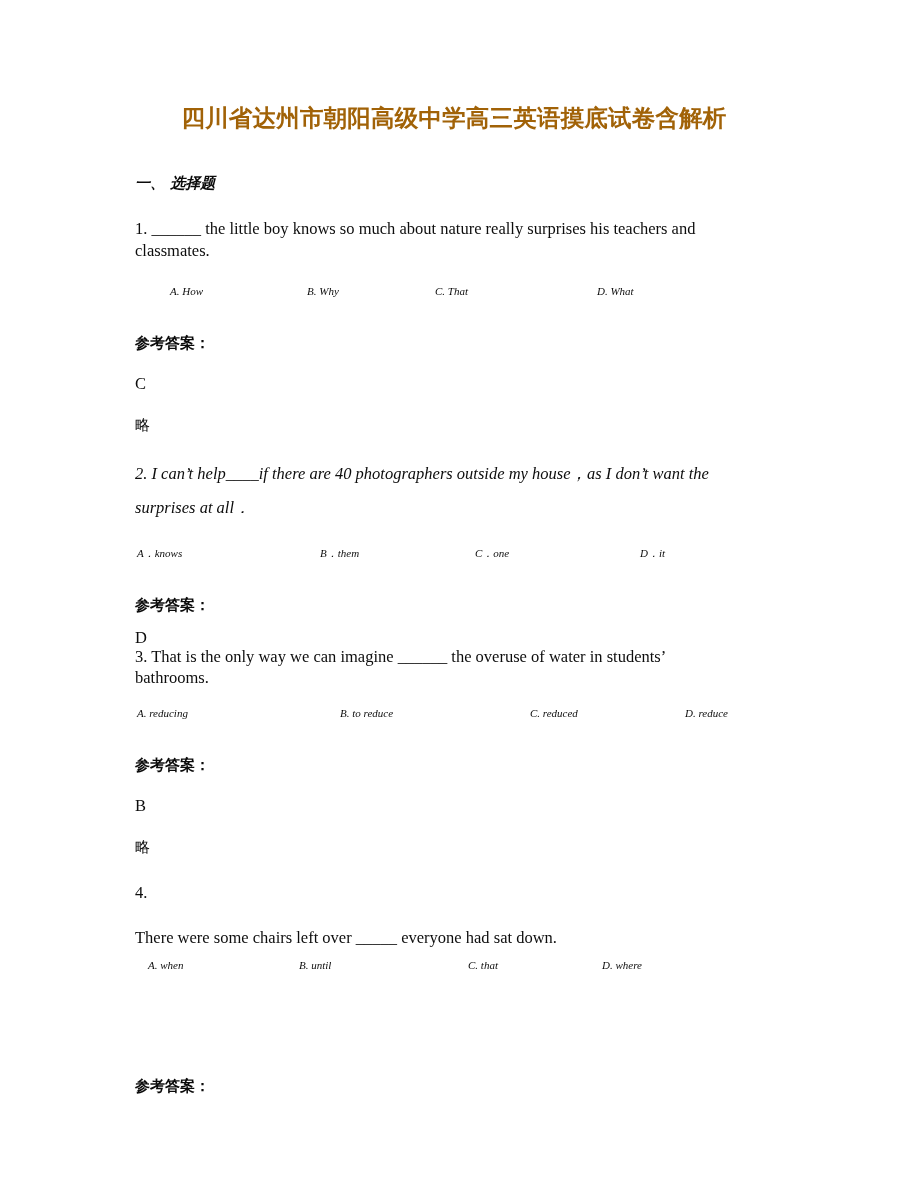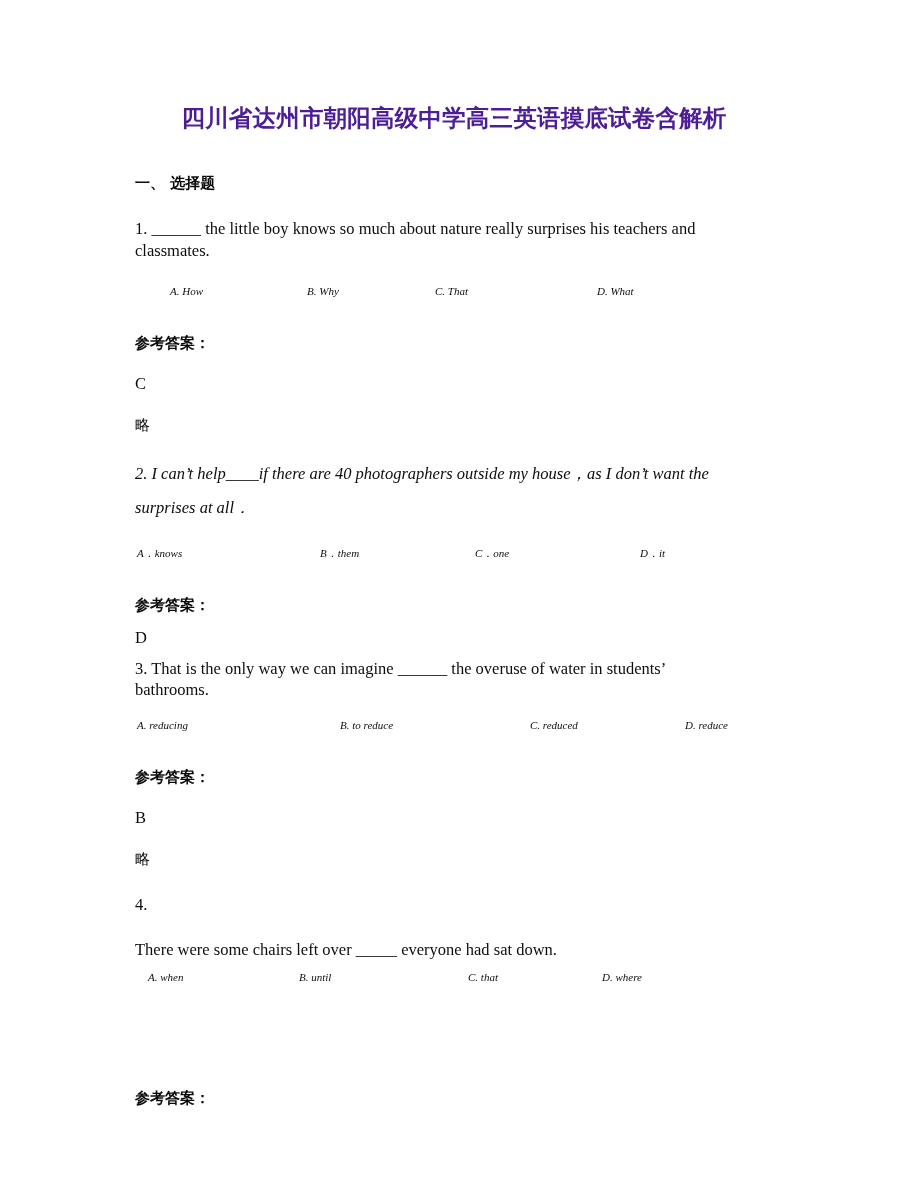--- a/index.html
+++ b/index.html
@@ -33,48 +33,49 @@
   
   .doc-title {
     font-family: "DejaVu Sans", sans-serif;
     font-size: 23.5px;
     font-weight: 700;
     letter-spacing: 0.2px;
     line-height: 1.25;
     text-align: center;
     margin: 0 0 0 0;
     padding: 0 0 0 6px;
-    color: #4c1d95;
+    color: #a16207;
     white-space: nowrap;
   }
 
   
   .section-head {
     font-family: "DejaVu Sans", sans-serif;
     font-size: 15px;
     font-weight: 700;
     margin-top: 41px;
     line-height: 1.2;
     color: #0a0a0a;
+    font-style: italic;
   }
 
   
   .qtext {
     font-size: 16.5px;
     line-height: 1.30;
     margin-top: 26px;
     text-align: left;
   }
   .qtext.loose {
     line-height: 2.05;
     margin-top: 23px;
     font-style: italic;
   }
   .qtext.tight {
-    margin-top: 12px;
+    margin-top: 0px;
     line-height: 1.27;
   }
 
   .opts {
     font-size: 11px;
     line-height: 1.25;
     margin-top: 24px;
     position: relative;
     height: 22px;
     white-space: nowrap;

